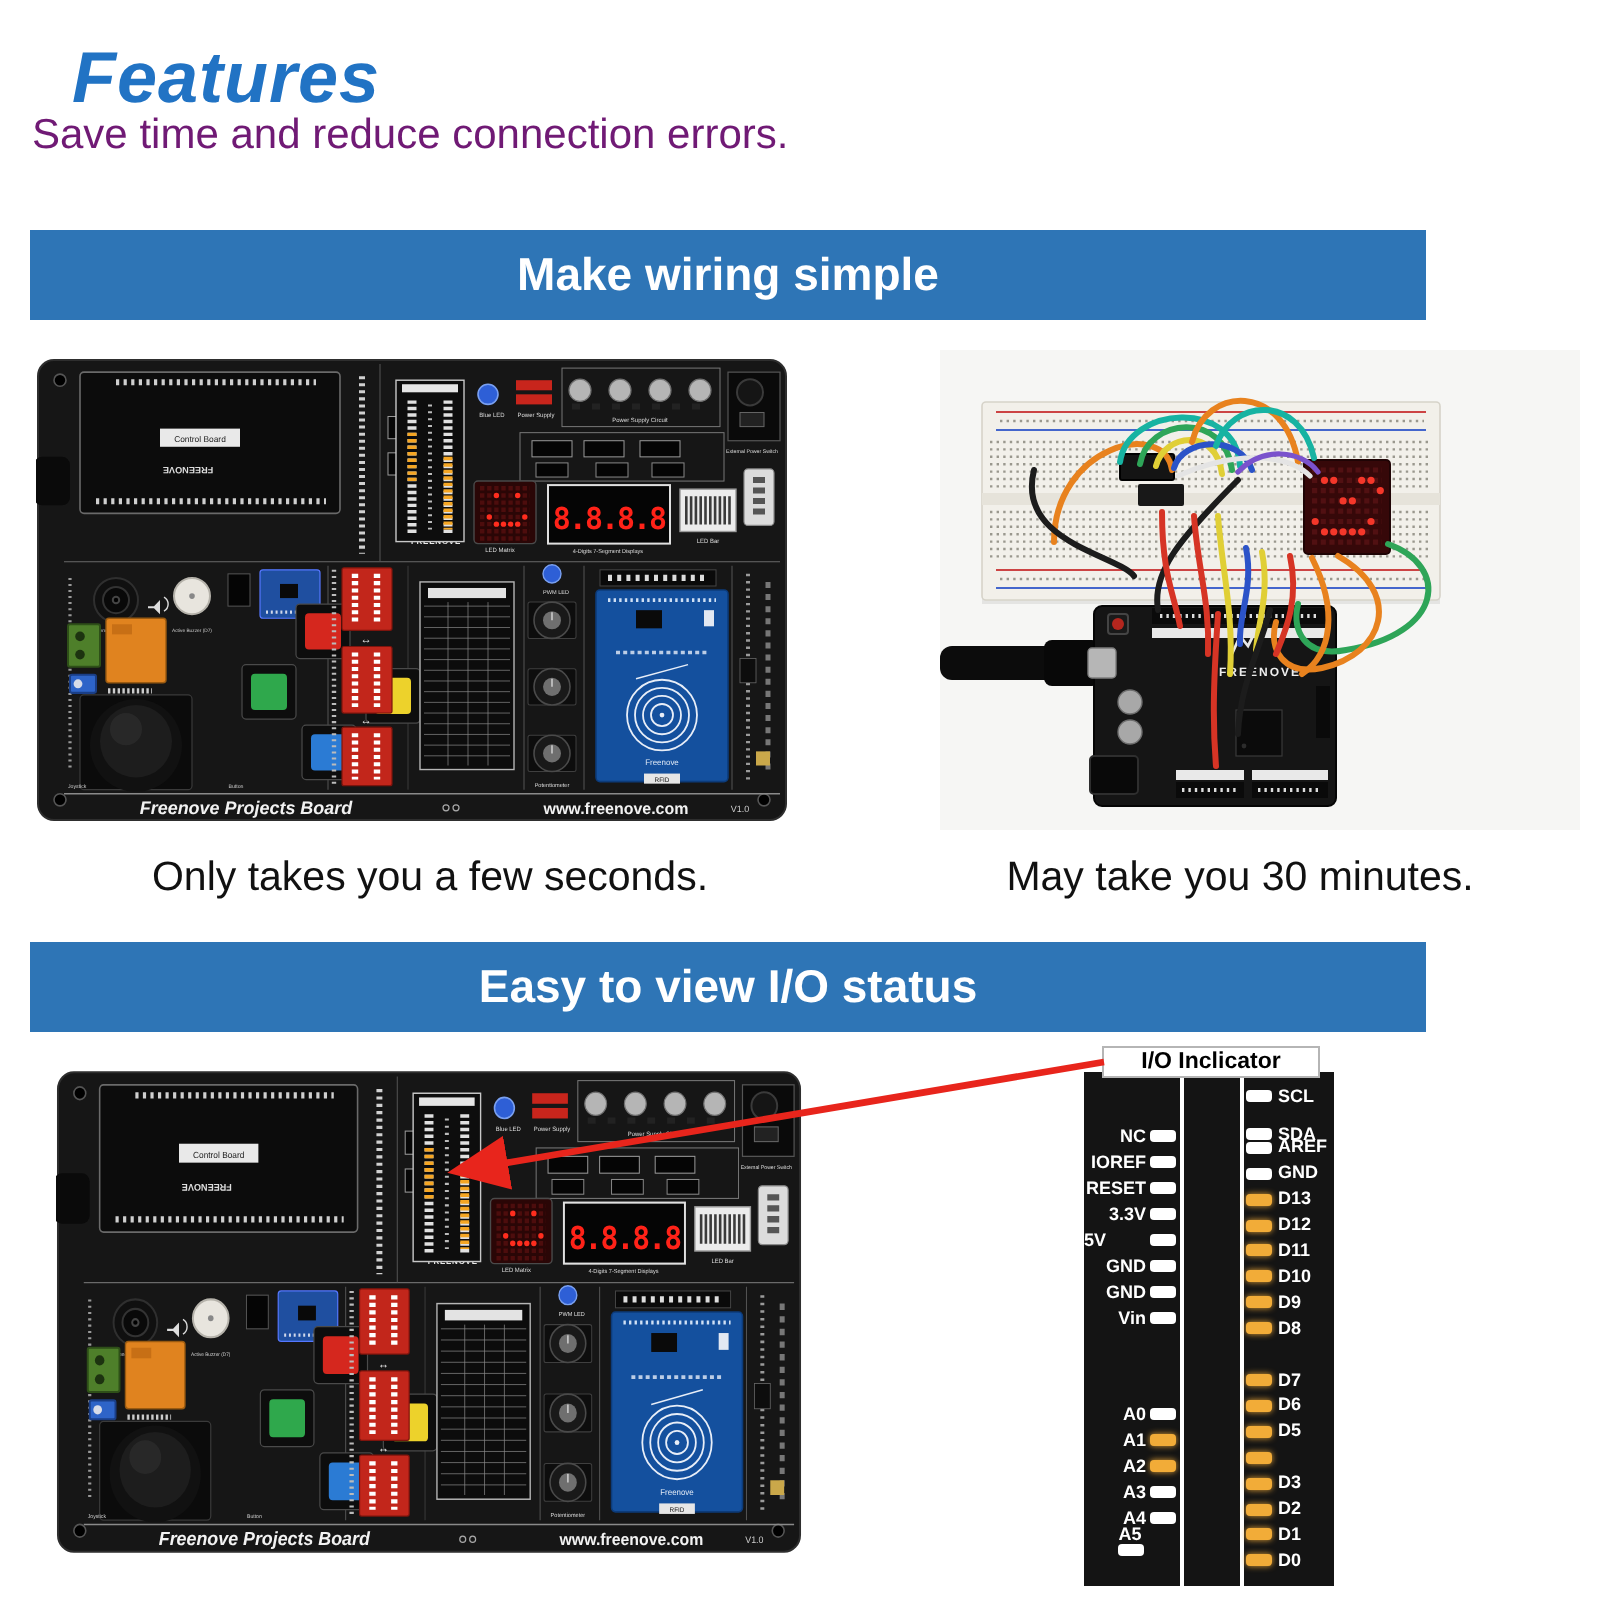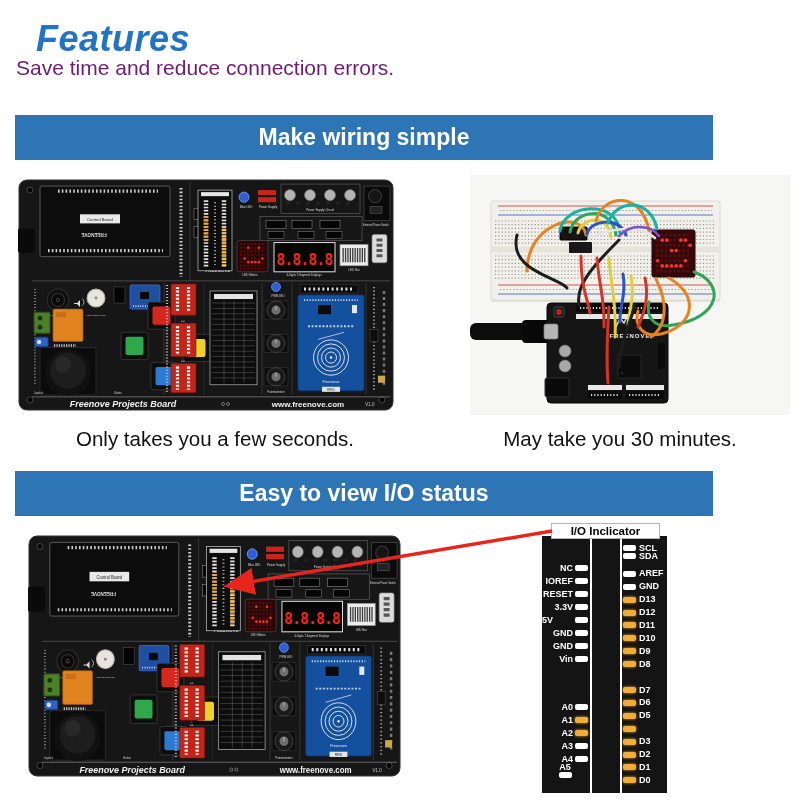--- a/index.html
+++ b/index.html
@@ -758,21 +758,21 @@
             <span class="io-led off"></span>
           </div>
         </div>
       <div class="io-divider d1"></div>
       <div class="io-divider d2"></div>
       <div id="io-right">
           <div class="io-row right" style="top: 6px;">
             <span class="io-led off"></span>
             <span class="io-label">SCL</span>
           </div>
-          <div class="io-row right" style="top: 14px;">
+          <div class="io-row right" style="top: 25px;">
             <span class="io-led off"></span>
             <span class="io-label">SDA</span>
           </div>
           <div class="io-row right" style="top: 31.8px;">
             <span class="io-led off"></span>
             <span class="io-label">AREF</span>
           </div>
           <div class="io-row right" style="top: 44.7px;">
             <span class="io-led off"></span>
             <span class="io-label">GND</span>

